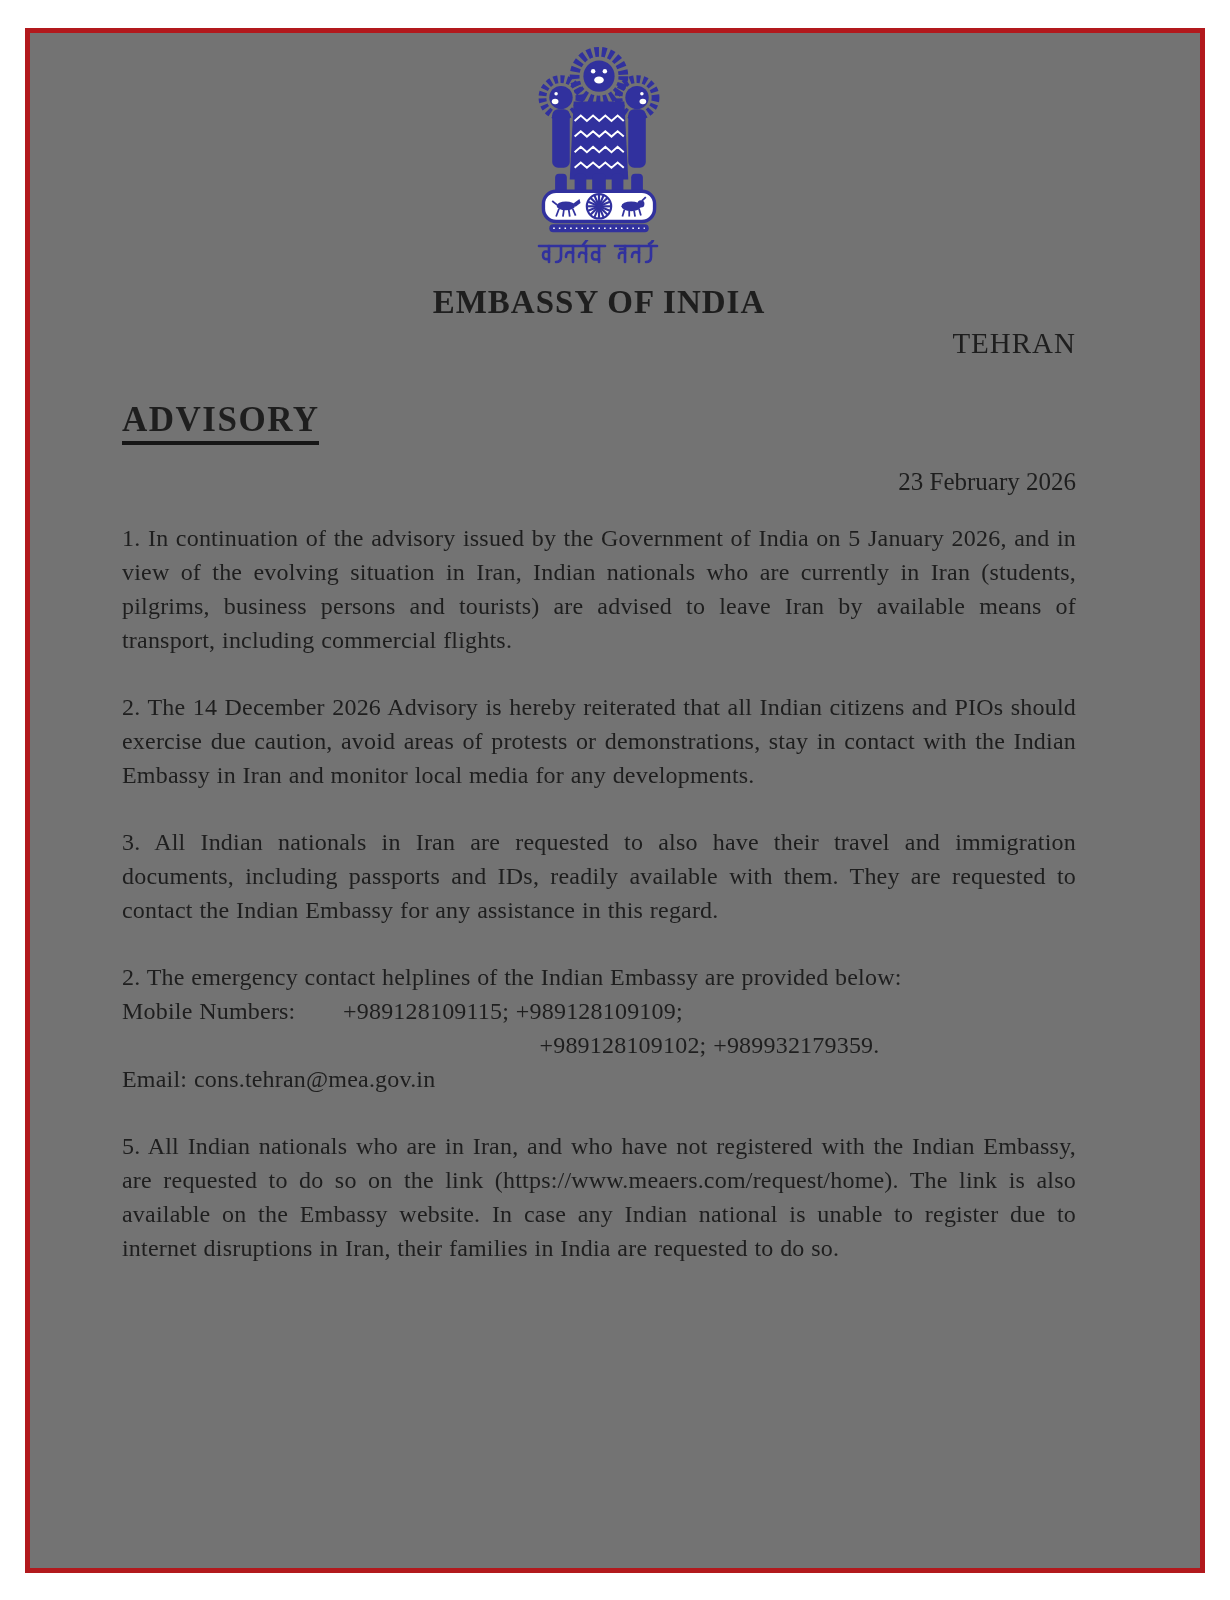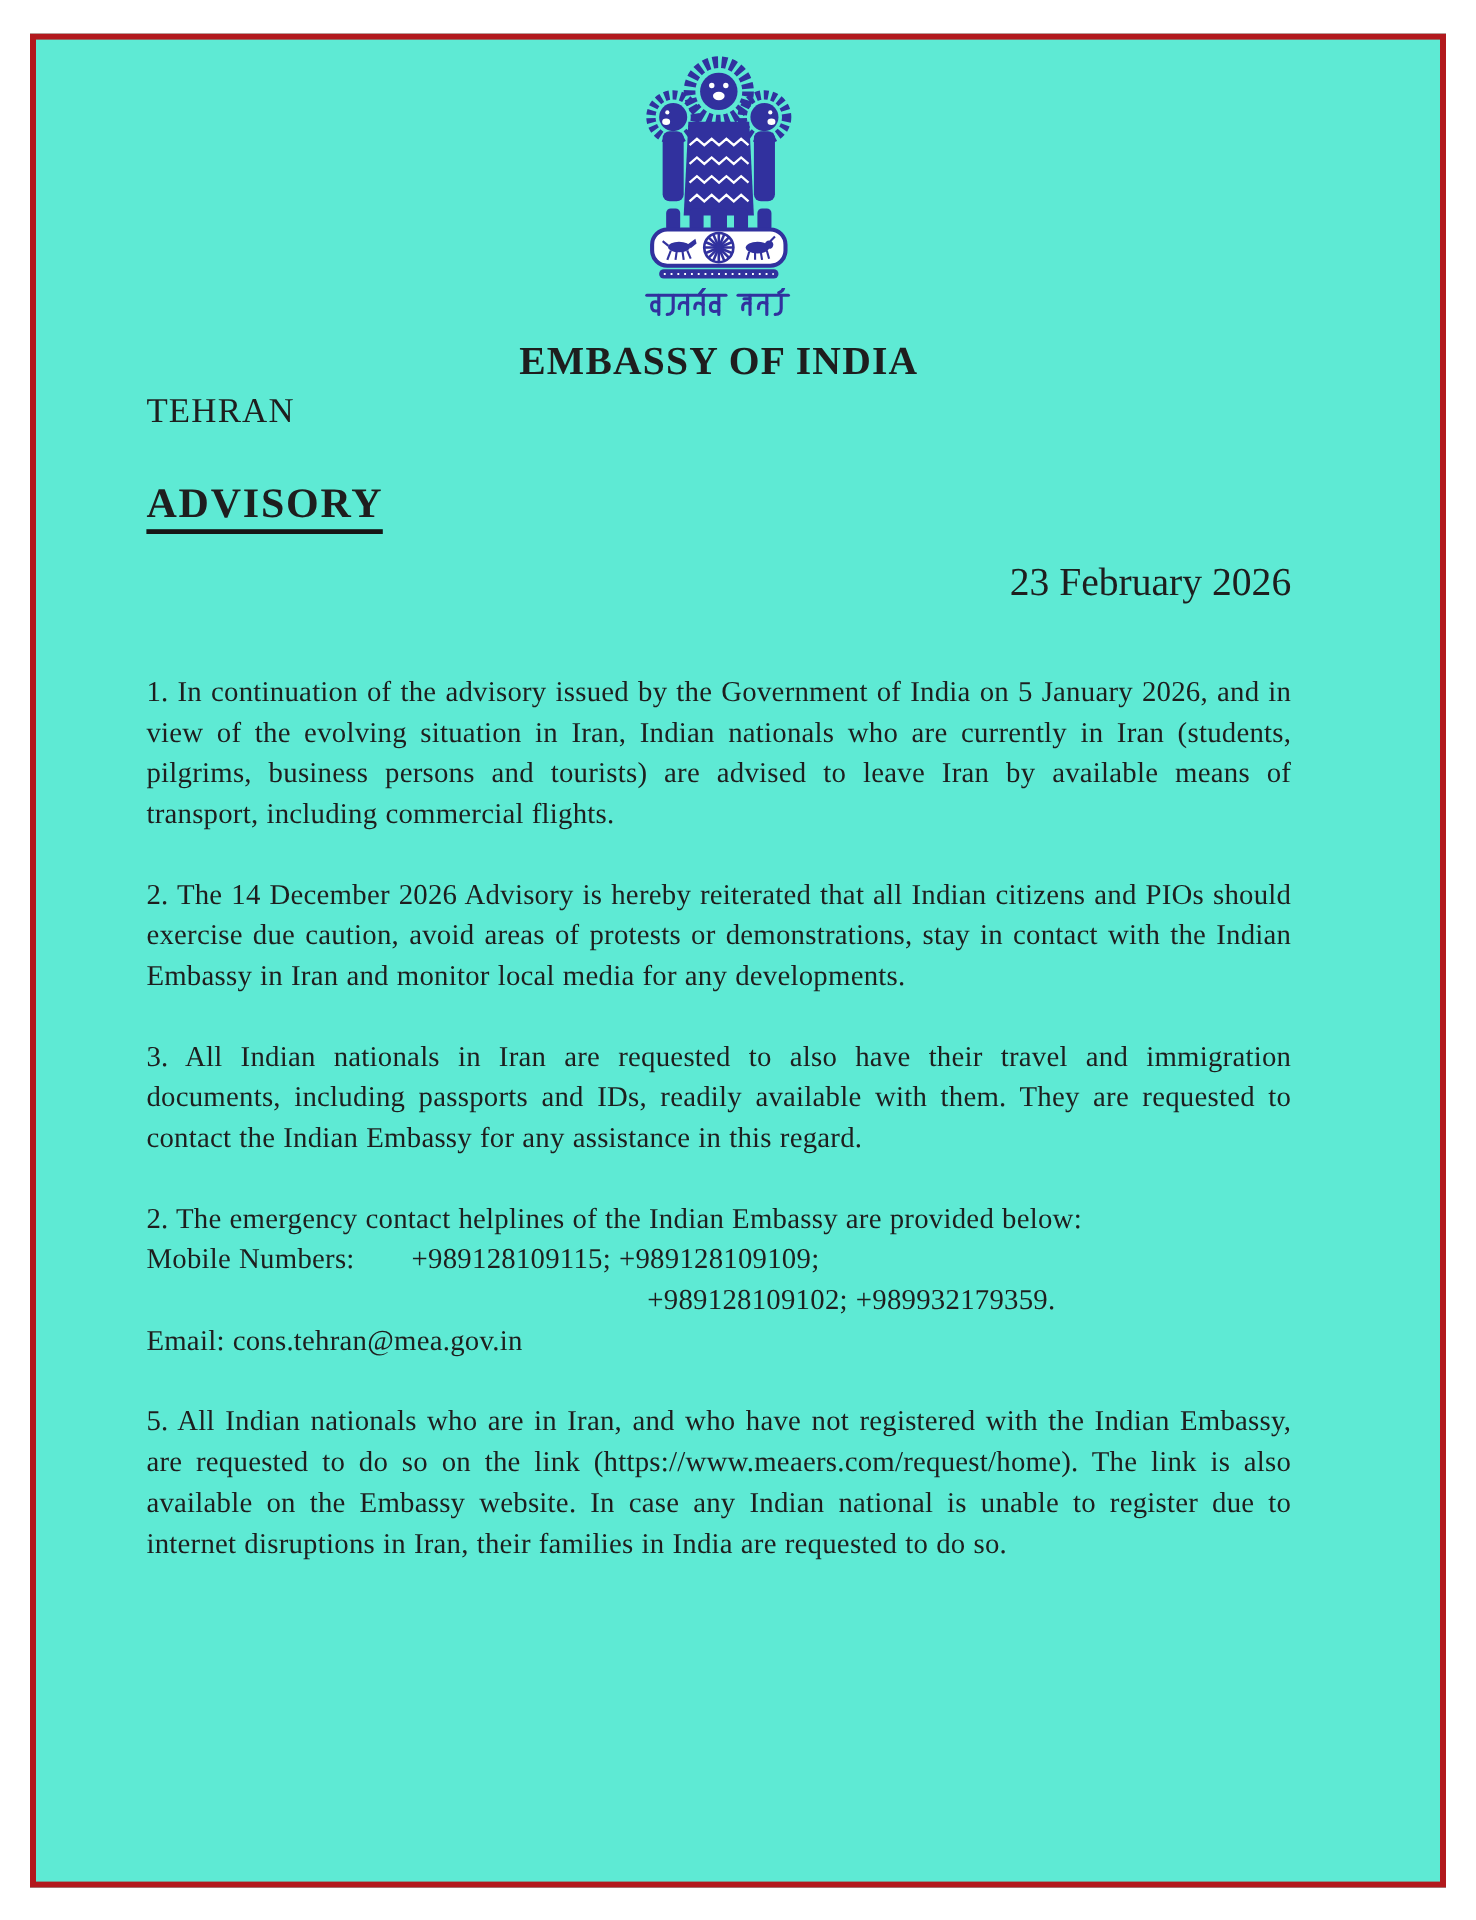--- a/index.html
+++ b/index.html
@@ -3,37 +3,37 @@
 <meta charset="utf-8">
 <style>
   html, body { margin:0; padding:0; }
   body {
     width:1230px; height:1600px; background:#ffffff;
     font-family:"Liberation Serif", serif; color:#1e1e1e;
     position:relative; overflow:hidden;
   }
   .frame {
     position:absolute; left:25px; top:28px; width:1180px; height:1545px;
-    border:5px solid #b2191d; background:#5eead4; box-sizing:border-box;
+    border:5px solid #b2191d; background:#737373; box-sizing:border-box;
   }
   .content { width:954px; margin-left:92px; }
   .emblem-block { text-align:center; padding-top:10px; }
   .emblem-block svg { display:block; margin:0 auto; }
   .motto-svg { margin-top:2px !important; }
   .org {
     text-align:center; font-size:33px; font-weight:bold;
     letter-spacing:1px; margin-top:18px; line-height:1.05;
   }
-  .city { text-align:left; font-size:29px; letter-spacing:1px; margin-top:8px; line-height:1.05; }
+  .city { text-align:right; font-size:29px; letter-spacing:1px; margin-top:8px; line-height:1.05; }
   .title-wrap { text-align:left; margin-top:44px; }
   .doc-title {
     display:inline-block; font-size:35px; font-weight:bold; letter-spacing:1.5px;
     border-bottom:4px solid #161616; padding-bottom:2px; line-height:1.05;
   }
-  .date { text-align:right; font-size:33px; margin-top:22px; margin-bottom:54px; line-height:1.2; }
+  .date { text-align:right; font-size:25px; margin-top:22px; margin-bottom:24px; line-height:1.2; }
   .para {
     font-size:24px; line-height:34px; letter-spacing:0.2px; word-spacing:0.5px;
     text-align:justify; margin:0 0 33px 0;
   }
   .para:last-child { margin-bottom:0; }
   .line { text-align:left; }
   .mob-label { display:inline-block; width:221px; }
   .mob-indent { padding-left:221px;text-align:center; }
   b { font-weight:normal; }
   .nowrap { white-space:nowrap; }

